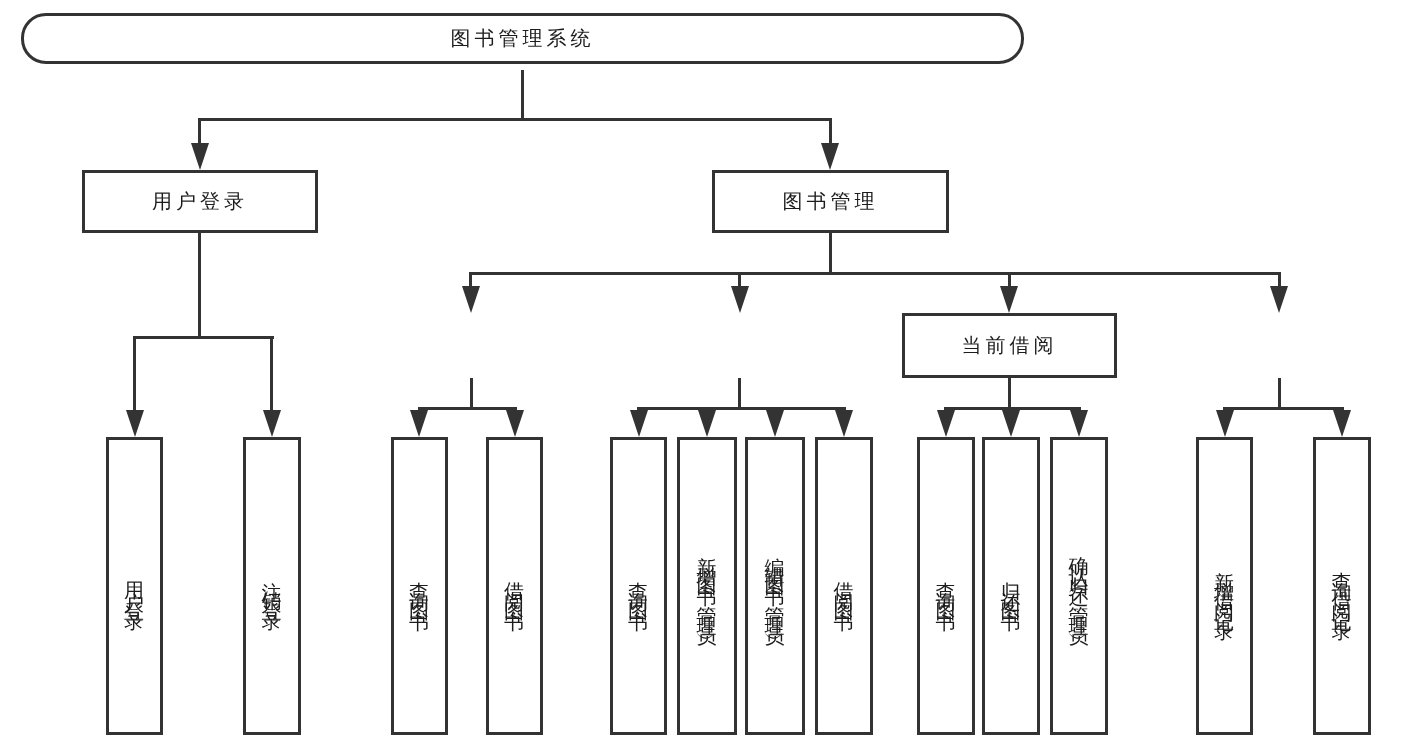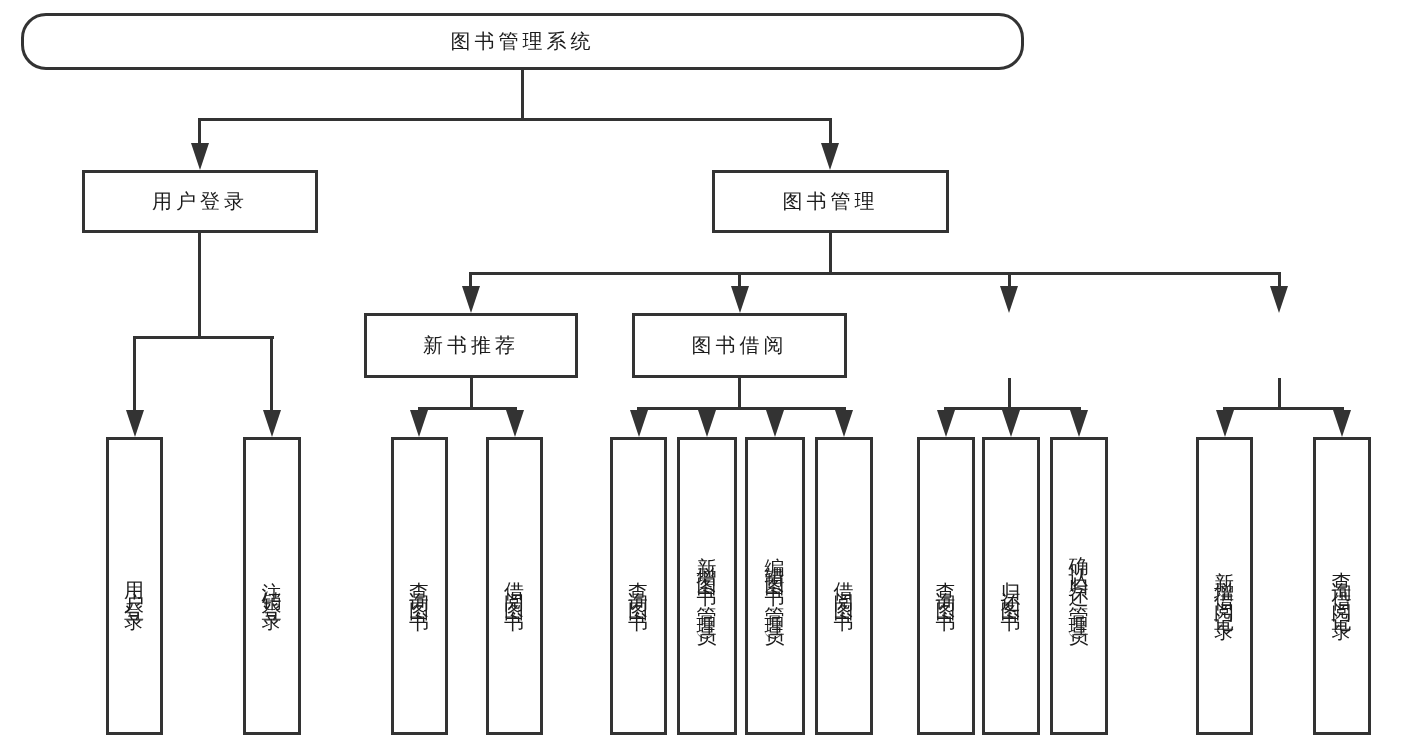--- a/index.html
+++ b/index.html
@@ -77,36 +77,33 @@
   <div class="line" style="left:944px;top:407px;width:137px;height:3px;"></div>
   <div class="arrow" style="left:937px;top:410px;"></div>
   <div class="arrow" style="left:1002px;top:410px;"></div>
   <div class="arrow" style="left:1070px;top:410px;"></div>
 
   <div class="line" style="left:1278px;top:378px;width:3px;height:32px;"></div>
   <div class="line" style="left:1223px;top:407px;width:121px;height:3px;"></div>
   <div class="arrow" style="left:1216px;top:410px;"></div>
   <div class="arrow" style="left:1333px;top:410px;"></div>
 
-  <div class="box" style="left:21px;top:13px;width:1003px;height:57px;border-radius:25px;">
+  <div class="box" style="left:21px;top:13px;width:1003px;height:51px;border-radius:25px;">
     <span class="hlabel">图书管理系统</span>
   </div>
 
   <div class="box" style="left:82px;top:170px;width:236px;height:63px;">
     <span class="hlabel">用户登录</span>
   </div>
   <div class="box" style="left:712px;top:170px;width:237px;height:63px;">
     <span class="hlabel">图书管理</span>
   </div>
 
-  <div class="box" style="left:364px;top:313px;width:214px;height:65px;">
-    <span class="hlabel">新书推荐</span>
-  </div>
-  <div class="box" style="left:632px;top:313px;width:215px;height:65px;">
-    <span class="hlabel">图书借阅</span>
+  <div class="box" style="left:902px;top:313px;width:215px;height:65px;">
+    <span class="hlabel">当前借阅</span>
   </div>
 
   <div class="box" style="left:106px;top:437px;width:57px;height:298px;">
     <span class="vlabel">用户登录</span>
   </div>
   <div class="box" style="left:243px;top:437px;width:58px;height:298px;">
     <span class="vlabel">注销登录</span>
   </div>
 
   <div class="box" style="left:391px;top:437px;width:57px;height:298px;">

